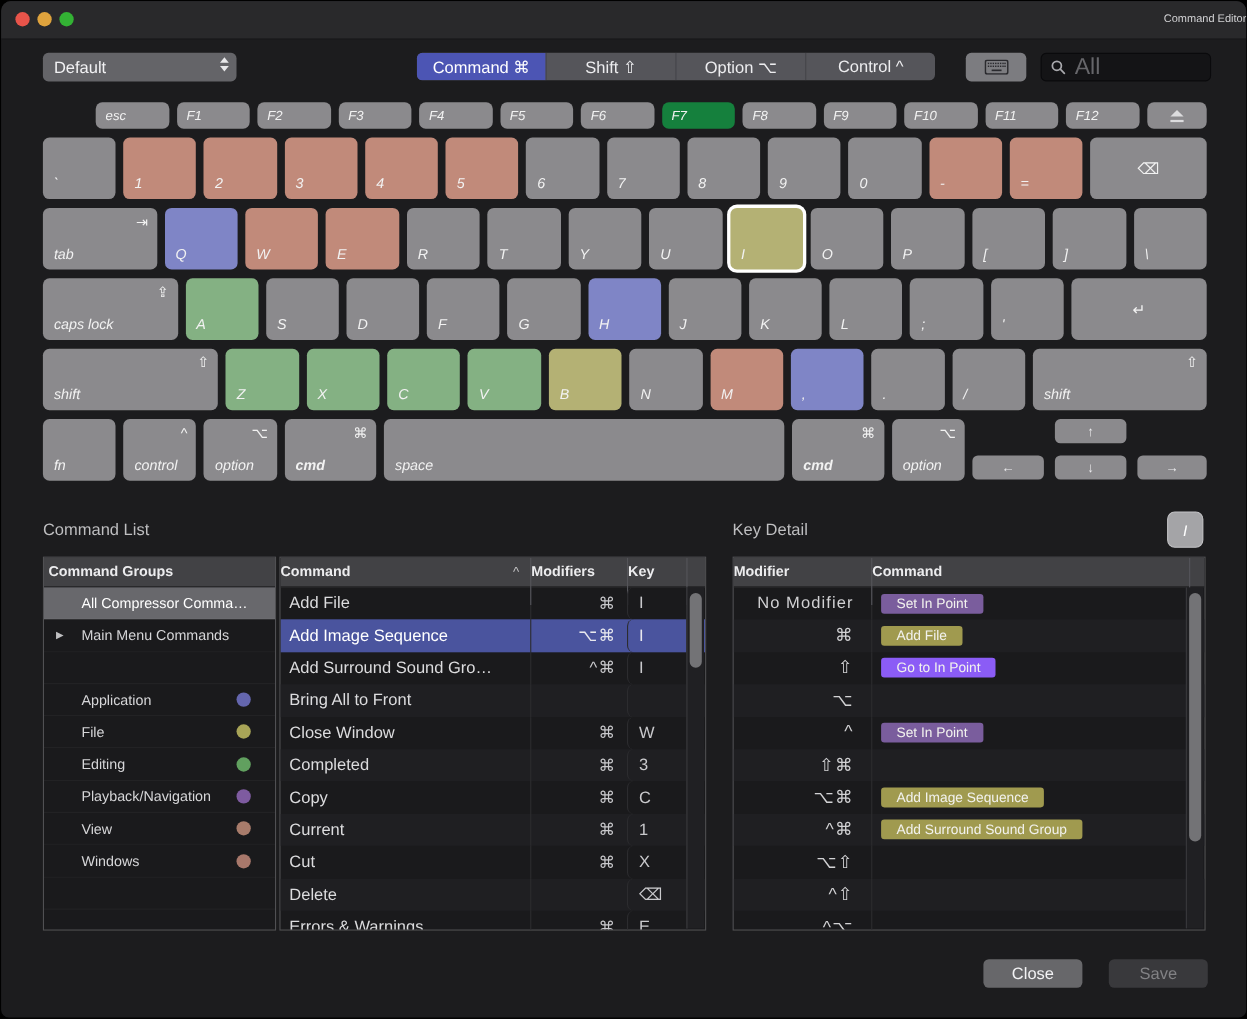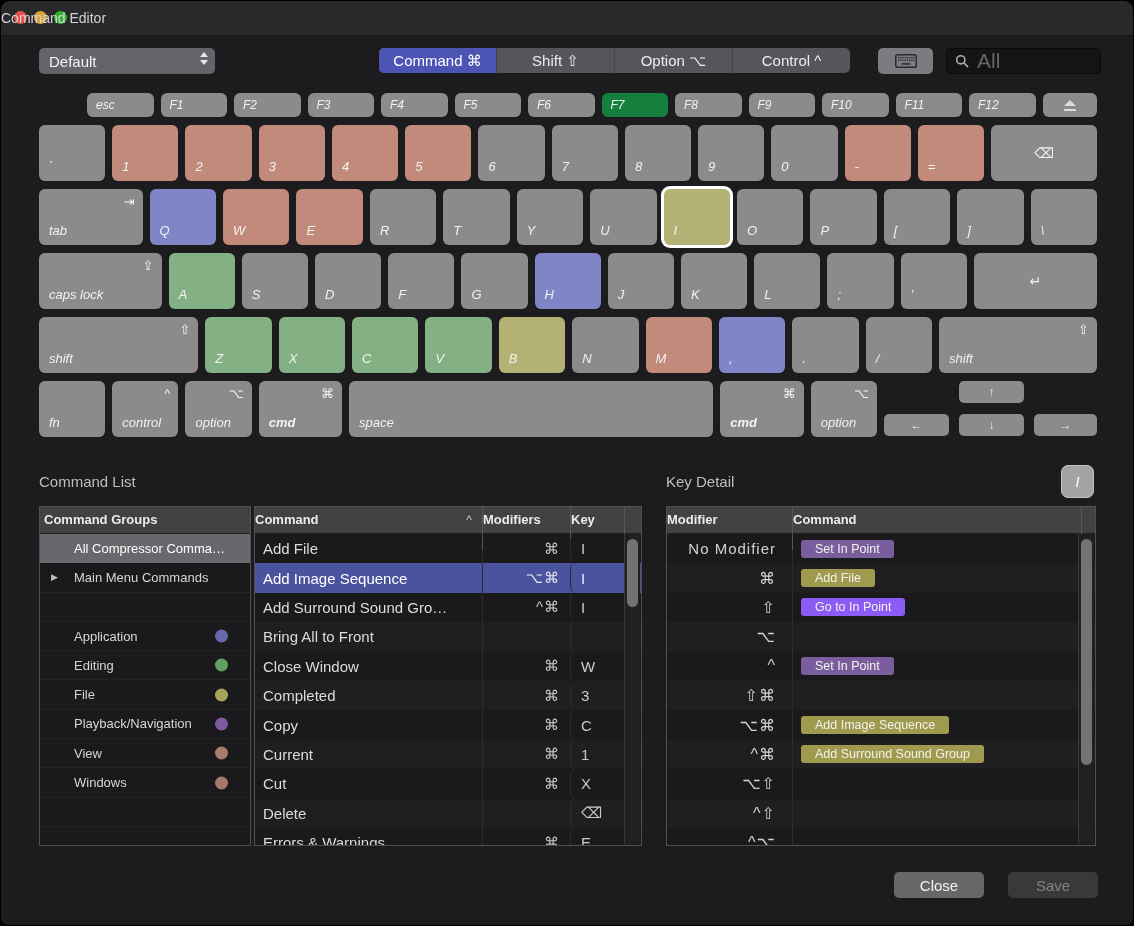--- a/index.html
+++ b/index.html
@@ -4,22 +4,22 @@
 <style>
   html,body{margin:0;padding:0;background:#000;}
   body{width:1134px;height:926px;position:relative;font-family:"Liberation Sans",sans-serif;
        -webkit-font-smoothing:antialiased;}
   #window{position:absolute;inset:0;background:#1c1c1e;border-radius:10px 10px 8px 8px;
           overflow:hidden;border:1px solid #000;box-sizing:border-box;}
 
   
   .titlebar{position:absolute;left:0;top:0;right:0;height:34px;background:#29292b;
             border-bottom:1px solid #151517;}
-  .titlebar .title{position:absolute;left:0;right:0;top:0;line-height:34px;text-align:left;
-                   color:#d2d2d4;font-size:14px;}
+  .titlebar .title{position:absolute;left:0;right:0;top:0;line-height:34px;text-align:right;
+                   color:#d2d2d4;font-size:10px;}
   .tl{position:absolute;top:10px;width:13px;height:13px;border-radius:50%;}
   .tl.red{left:13px;background:#e8544a;}
   .tl.yellow{left:33px;background:#dfa33d;}
   .tl.green{left:53px;background:#33b234;}
 
   
   .popup{position:absolute;left:38px;top:47px;width:176px;height:26px;background:#646468;
          border-radius:5px;display:flex;align-items:center;padding-left:10px;box-sizing:border-box;
          color:#f2f2f4;font-size:15px;}
   .stepper{position:absolute;right:7px;top:4px;display:flex;flex-direction:column;gap:3px;}
@@ -477,26 +477,26 @@
           <span class="glabel">Main Menu Commands</span>
         </div>
         <div class="grow">
           <span class="glabel"></span>
         </div>
         <div class="grow">
           <span class="glabel">Application</span>
           <span class="gdot" style="background: rgb(100, 102, 174);"></span>
         </div>
         <div class="grow">
+          <span class="glabel">File</span>
+          <span class="gdot" style="background: rgb(168, 164, 87);"></span>
+        </div>
+        <div class="grow">
           <span class="glabel">Editing</span>
           <span class="gdot" style="background: rgb(97, 160, 95);"></span>
-        </div>
-        <div class="grow">
-          <span class="glabel">File</span>
-          <span class="gdot" style="background: rgb(168, 164, 87);"></span>
         </div>
         <div class="grow">
           <span class="glabel">Playback/Navigation</span>
           <span class="gdot" style="background: rgb(126, 91, 160);"></span>
         </div>
         <div class="grow">
           <span class="glabel">View</span>
           <span class="gdot" style="background: rgb(168, 124, 107);"></span>
         </div>
         <div class="grow">

